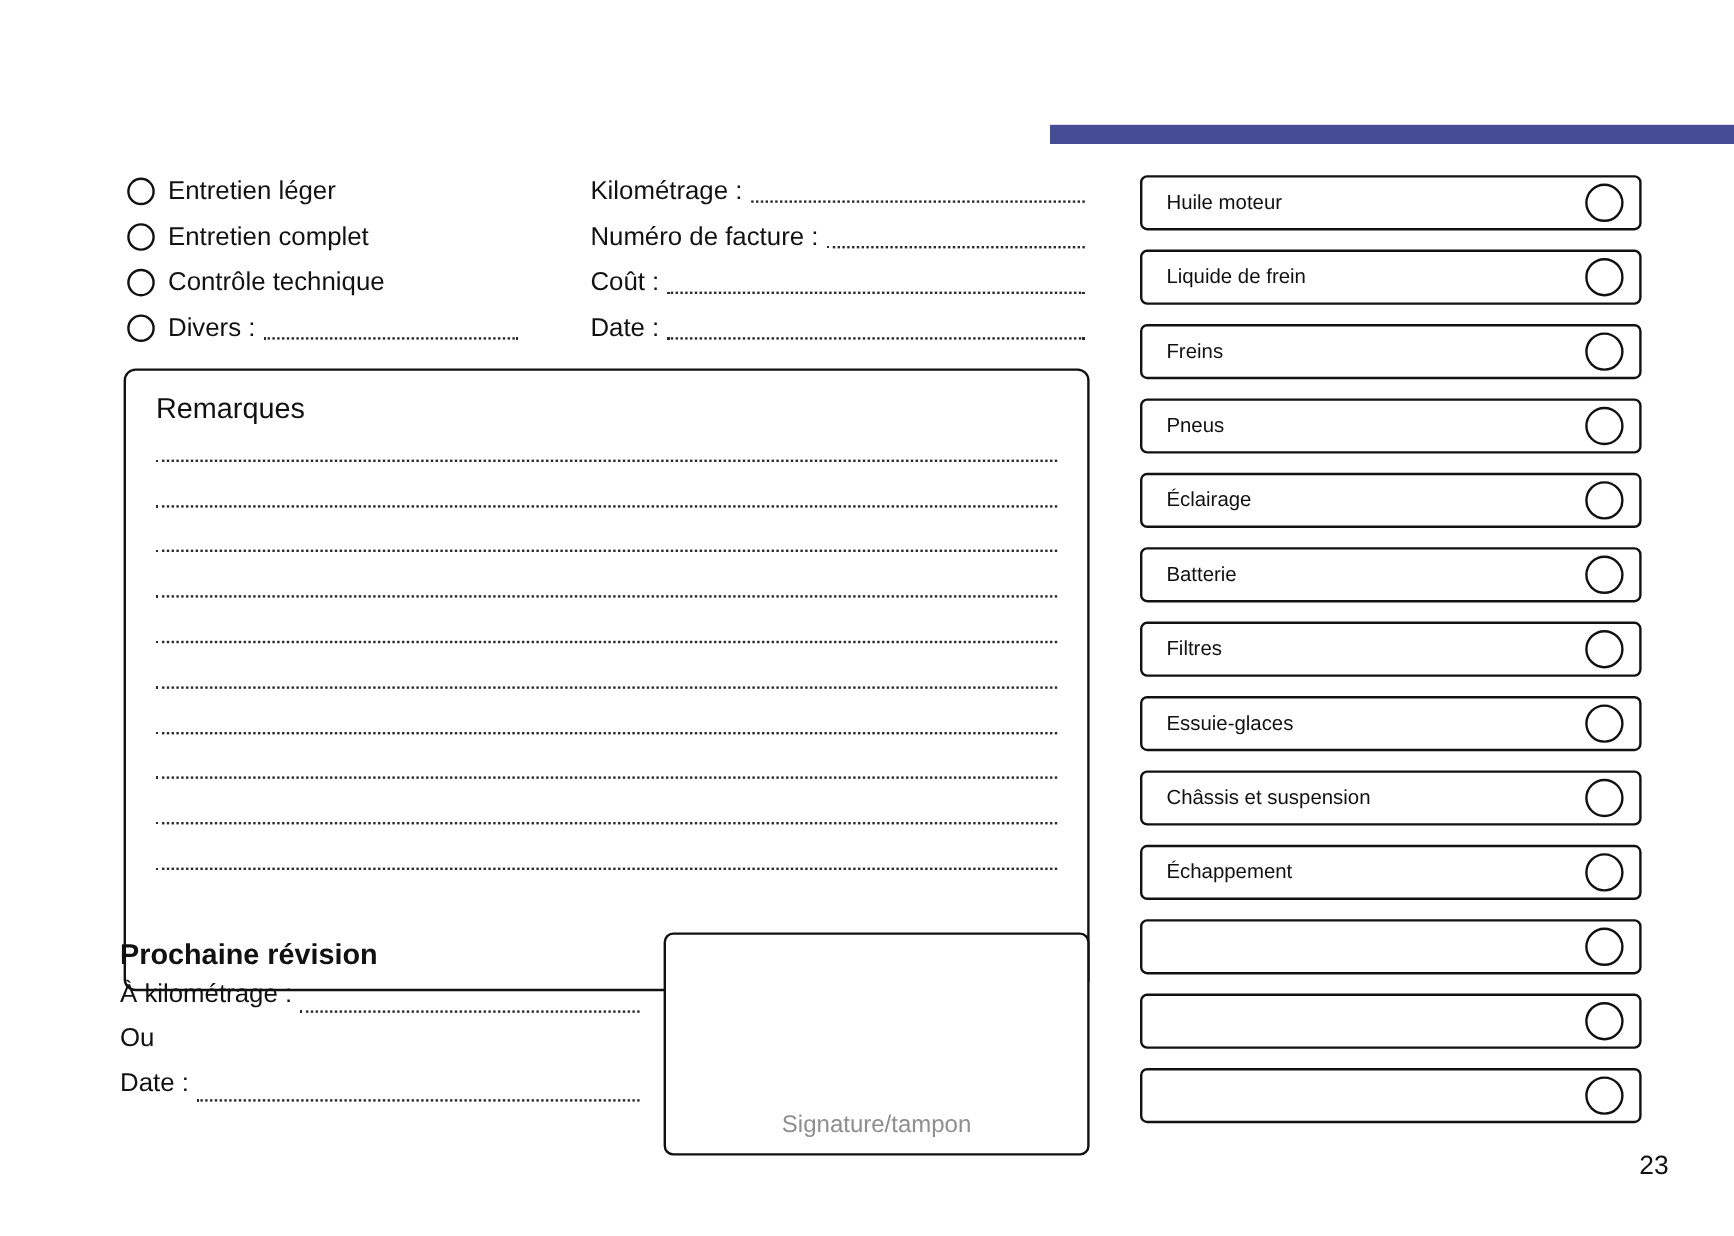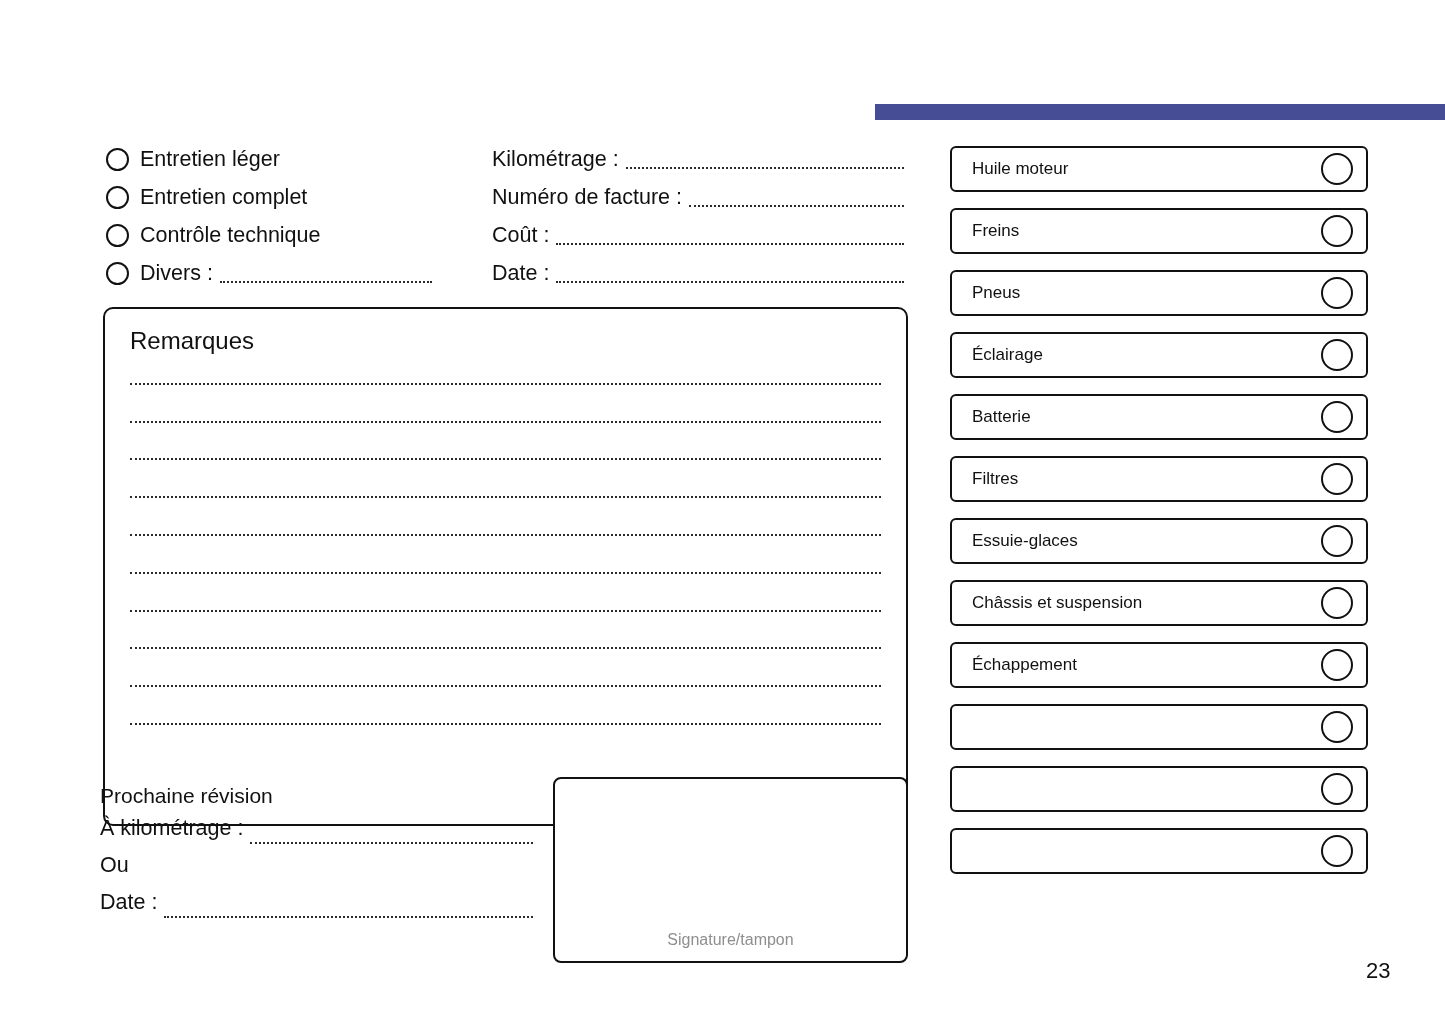--- a/index.html
+++ b/index.html
@@ -28,28 +28,28 @@
 
   
   .remarks-box { position: absolute; left: 103px; top: 307px; width: 805px; height: 519px;
     border: 2px solid #111; border-radius: 10px; background: #fff; }
   .remarks-title { position: absolute; left: 25px; top: 18px; font-size: 24px; }
   .remarks-lines { position: absolute; left: 25px; right: 25px; top: 38px; }
   .remark-line { height: 37.8px; border-bottom: 2px dotted #2a2a2a; }
 
   
   .next-block { position: absolute; left: 100px; top: 776px; width: 433px; }
-  .next-title { font-size: 21px; font-weight: normal; height: 40px; display: flex; align-items: center; }
+  .next-title { font-size: 24px; font-weight: bold; height: 40px; display: flex; align-items: center; }
   .next-row { height: 37px; display: flex; align-items: flex-start; }
 
   
   .signature-box { position: absolute; left: 553px; top: 777px; width: 355px; height: 186px;
     border: 2px solid #111; border-radius: 8px; background: #fff; }
   .signature-label { position: absolute; left: 0; right: 0; bottom: 12px; text-align: center;
-    font-size: 16px; color: #8e8e8e; }
+    font-size: 20px; color: #8e8e8e; }
 
   
   .checklist { position: absolute; left: 950px; top: 146px; width: 418px; }
   .check-box { height: 46px; margin-bottom: 16px; border: 2px solid #111; border-radius: 6px;
     background: #fff; display: flex; align-items: center; padding: 0 13px 0 20px; }
   .check-label { font-size: 17px; white-space: nowrap; overflow: hidden; flex: 1 1 auto; }
   .check-label.dots { font-size: 29px; letter-spacing: 2.5px; line-height: 10px;
     position: relative; top: 6px; }
   .check-circle { width: 32px; height: 32px; border: 2.5px solid #111; border-radius: 50%;
     flex: 0 0 auto; margin-left: 8px; background: #fff; }
@@ -136,20 +136,24 @@
   <div class="signature-box">
     <div class="signature-label">Signature/tampon</div>
   </div>
 
   <div class="checklist">
     <div class="check-box">
       <span class="check-label">Huile moteur</span>
       <span class="check-circle"></span>
     </div>
     <div class="check-box">
+      <span class="check-label">Liquide de frein</span>
+      <span class="check-circle"></span>
+    </div>
+    <div class="check-box">
       <span class="check-label">Freins</span>
       <span class="check-circle"></span>
     </div>
     <div class="check-box">
       <span class="check-label">Pneus</span>
       <span class="check-circle"></span>
     </div>
     <div class="check-box">
       <span class="check-label">Éclairage</span>
       <span class="check-circle"></span>

